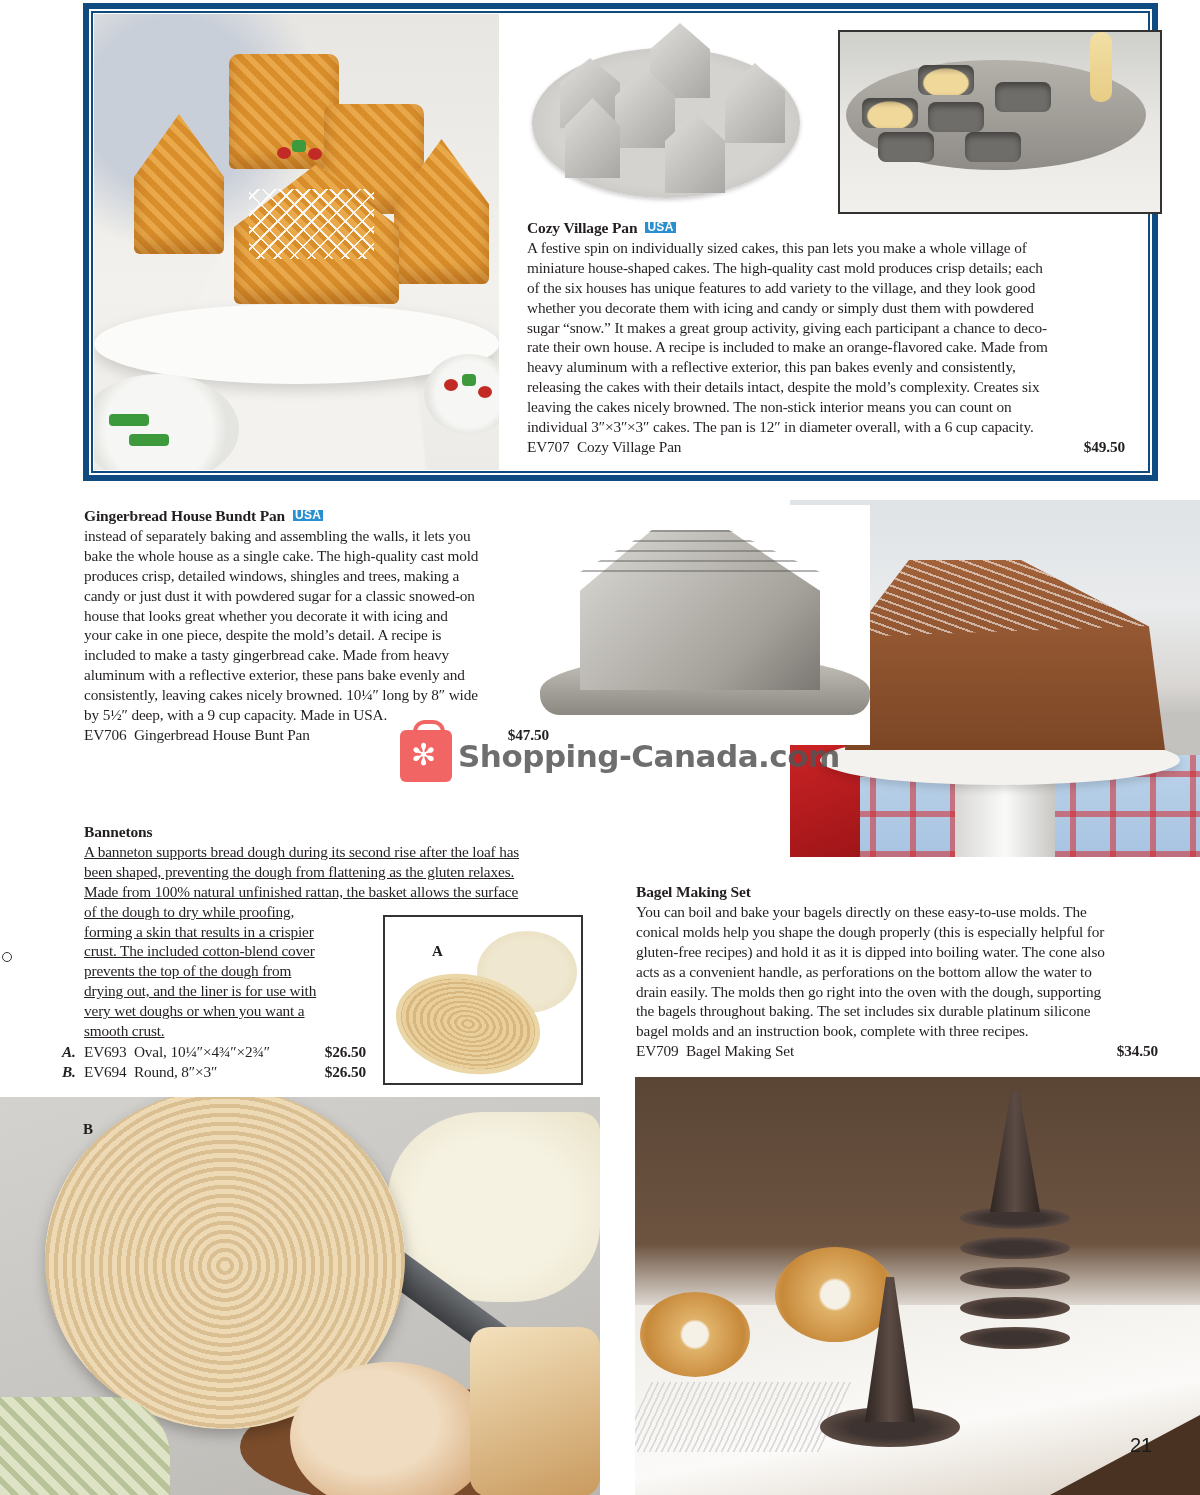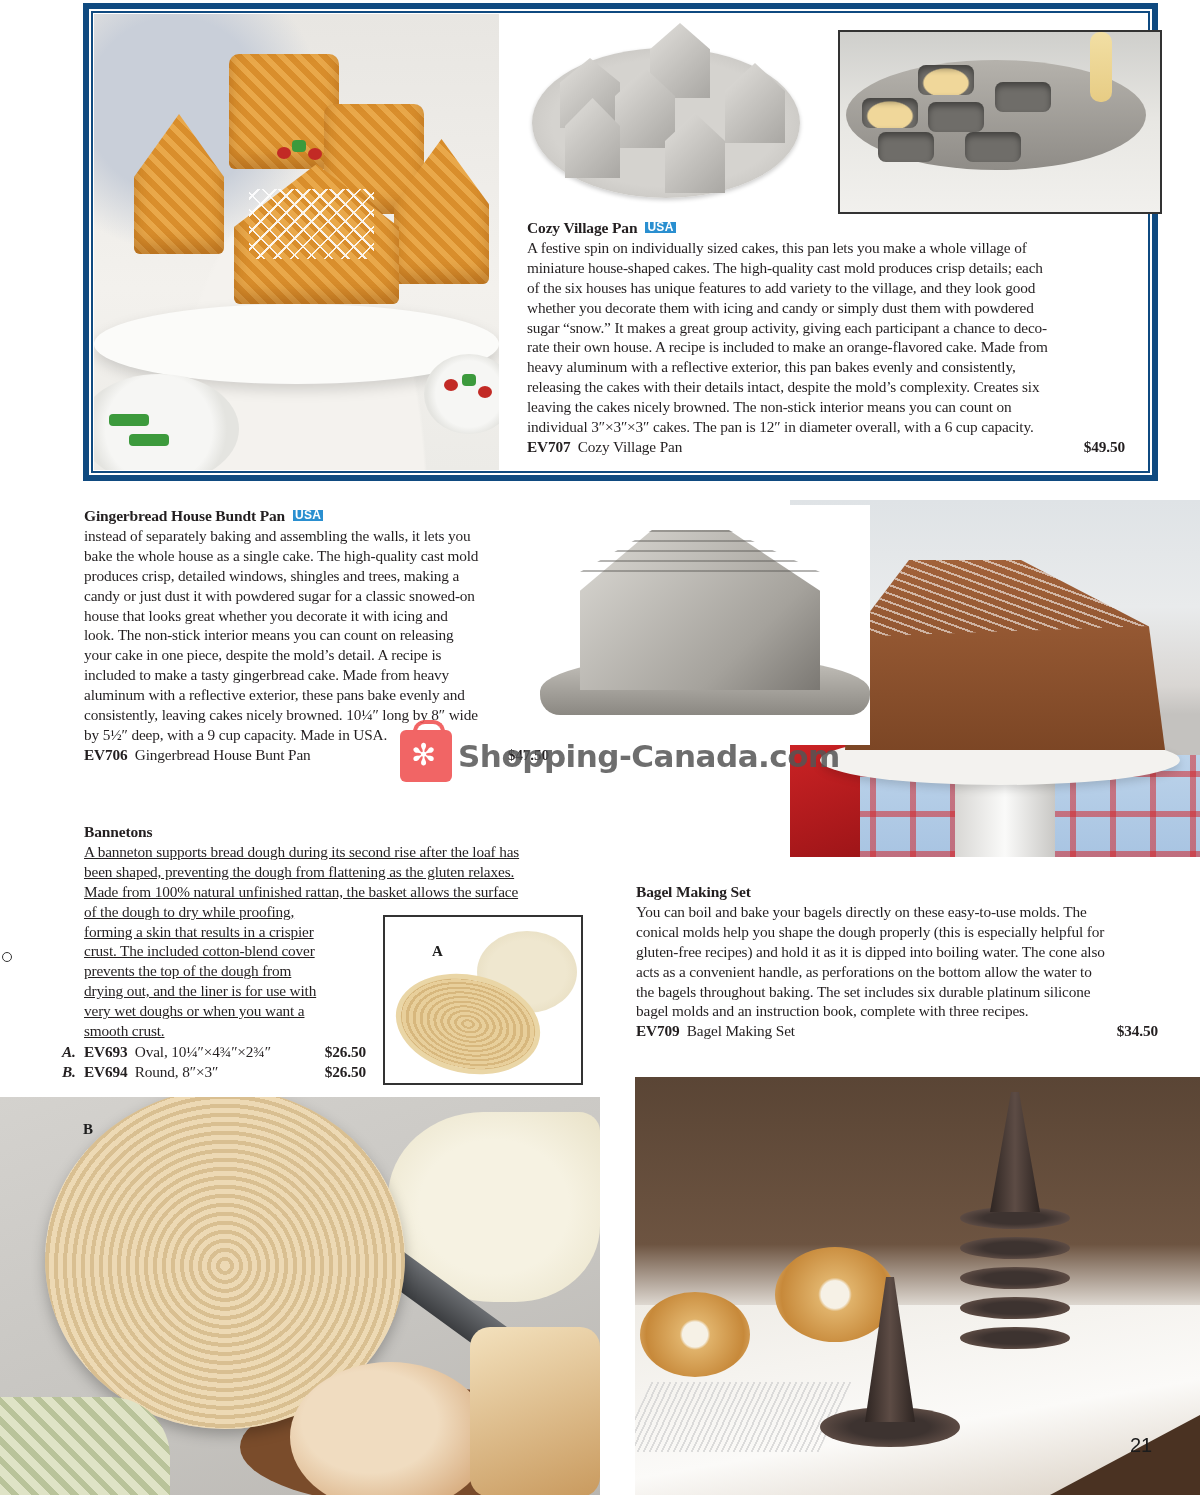--- a/index.html
+++ b/index.html
@@ -80,21 +80,21 @@
   .bg-cone { position:absolute; background: linear-gradient(90deg,#2e2522,#5d4c45,#2e2522); clip-path: polygon(42% 0, 58% 0, 100% 100%, 0 100%); }
   .bg-bagel { position:absolute; border-radius:50%; background: radial-gradient(circle, #f6f1e6 0 18%, #e0b26a 22%, #c7893a 70%, #e6c088 100%); }
   .bg-rack { position:absolute; left:0; top:305px; width:200px; height:70px; background: repeating-linear-gradient(90deg,#cfcfcf 0 2px,transparent 2px 6px); opacity:.7; transform: skewX(-25deg); }
 
   
   .pblock { position: absolute; font-size: 15.3px; line-height: 19.9px; letter-spacing: -0.15px; color: #231f20; }
   .ptitle { font-weight: bold; font-size: 15.5px; display: inline-flex; align-items: center; gap: 8px; }
   .usa-badge { display:inline-block; font-family: "Liberation Sans", sans-serif; font-size: 12px; font-weight: bold; color: #fff; background: #2a8fd0; padding: 1px 2px; line-height: 9px; letter-spacing: .3px; }
   .ptext { display:block; text-align: justify; }
   .sku-row { display:flex; justify-content: space-between; align-items: baseline; }
-  .sku { font-weight: bold; }
+  .sku { font-weight: normal; }
   .price { font-weight: bold; }
   .variant-letter { font-style: italic; font-weight: bold; display:inline-block; width: 22px; }
 
   .page-number { position:absolute; left:1130px; top:1434px; font-family: "Liberation Sans", sans-serif; font-size: 20px; color:#1c1c1c; }
   .margin-mark { position:absolute; left:2px; top:952px; width:10px; height:10px; border:1.5px solid #333; border-radius:50%; }
 
   
   .watermark { position:absolute; left:400px; top:730px; display:flex; align-items:center; gap:6px; opacity:.85; pointer-events:none; }
   .wm-bag { width:52px; height:52px; background:#ef4b4b; border-radius: 6px; position:relative; }
   .wm-bag::before { content:""; position:absolute; left:13px; top:-10px; width:24px; height:16px; border:4px solid #ef4b4b; border-bottom:none; border-radius: 12px 12px 0 0; }
@@ -186,21 +186,20 @@
 <div class="pblock" style="left:84px;top:506px;width:465px;">
   <div class="ptitle">
     <span>Gingerbread House Bundt Pan</span>
     <span class="usa-badge">USA</span>
   </div>
   <span class="ptext">instead of separately baking and assembling the walls, it lets you</span>
   <span class="ptext">bake the whole house as a single cake. The high-quality cast mold</span>
   <span class="ptext">produces crisp, detailed windows, shingles and trees, making a</span>
   <span class="ptext">candy or just dust it with powdered sugar for a classic snowed-on</span>
   <span class="ptext">house that looks great whether you decorate it with icing and</span>
-  <span class="ptext">look. The non-stick interior means you can count on releasing</span>
   <span class="ptext">your cake in one piece, despite the mold’s detail. A recipe is</span>
   <span class="ptext">included to make a tasty gingerbread cake. Made from heavy</span>
   <span class="ptext">aluminum with a reflective exterior, these pans bake evenly and</span>
   <span class="ptext">consistently, leaving cakes nicely browned. 10¼″ long by 8″ wide</span>
   <span class="ptext">by 5½″ deep, with a 9 cup capacity. Made in USA.</span>
   <div class="sku-row">
     <span><span class="sku">EV706</span>&nbsp;&nbsp;<span>Gingerbread House Bunt Pan</span></span>
     <span class="price">$47.50</span>
   </div>
 </div>
@@ -247,20 +246,21 @@
   <div class="bb-towel"></div>
   <div class="bb-letter">B</div>
 </div>
 
 <div class="pblock" style="left:636px;top:882px;width:522px;">
   <div class="ptitle">Bagel Making Set</div>
   <span class="ptext">You can boil and bake your bagels directly on these easy-to-use molds. The</span>
   <span class="ptext">conical molds help you shape the dough properly (this is especially helpful for</span>
   <span class="ptext">gluten-free recipes) and hold it as it is dipped into boiling water. The cone also</span>
   <span class="ptext">acts as a convenient handle, as perforations on the bottom allow the water to</span>
+  <span class="ptext">drain easily. The molds then go right into the oven with the dough, supporting</span>
   <span class="ptext">the bagels throughout baking. The set includes six durable platinum silicone</span>
   <span class="ptext">bagel molds and an instruction book, complete with three recipes.</span>
   <div class="sku-row">
     <span><span class="sku">EV709</span>&nbsp;&nbsp;<span>Bagel Making Set</span></span>
     <span class="price">$34.50</span>
   </div>
 </div>
 
 <div class="photo ph-bagel">
   <div class="bg-counter"></div>

